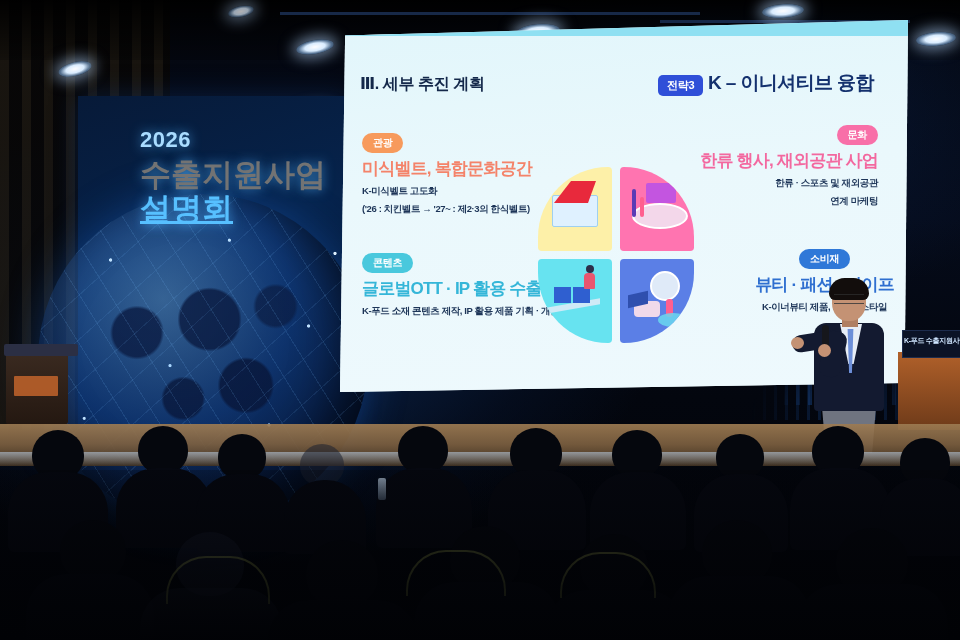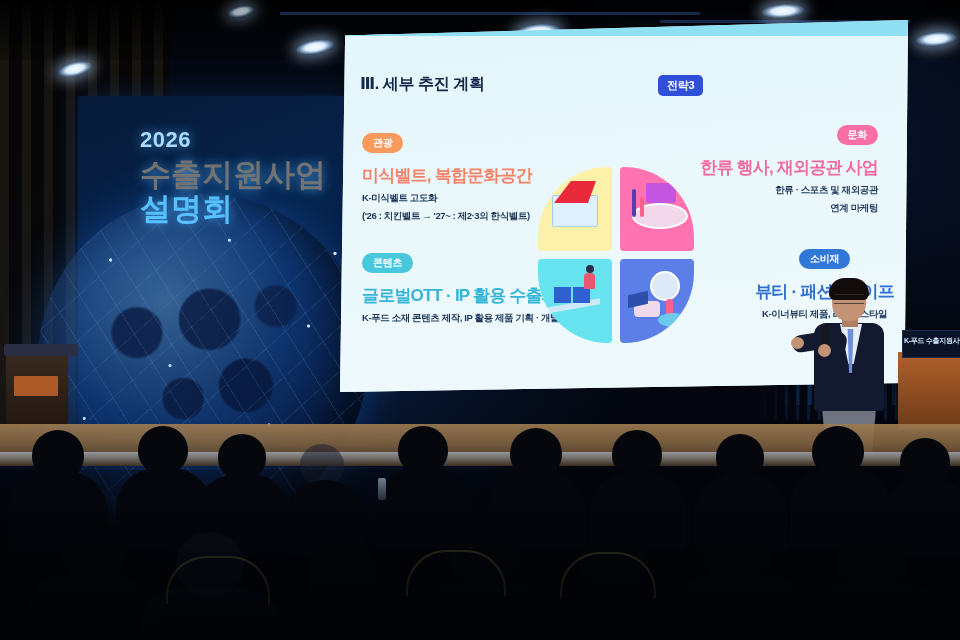--- a/index.html
+++ b/index.html
@@ -68,41 +68,41 @@
       radial-gradient(circle at 70% 70%, #a8d6ff 0 1.2px, transparent 2px),
       radial-gradient(circle at 14% 68%, #bfe2ff 0 1px, transparent 2px),
       radial-gradient(circle at 90% 18%, #dff0ff 0 1.2px, transparent 2px),
       radial-gradient(circle at 33% 84%, #bfe2ff 0 1px, transparent 2px);}
 
   .walltext{position:absolute;left:140px;top:128px;width:200px;color:#8fd2ff;
      text-shadow:0 0 12px rgba(80,180,255,.75);line-height:1.06;}
   .wt-year{font-size:22px;font-weight:700;letter-spacing:.5px;color:#a9dcff;}
   .wt-l1{font-size:31px;font-weight:700;margin-top:2px;color:#57c0ff;}
   .wt-l2{font-size:31px;font-weight:700;margin-top:8px;color:#737373;}
-  .wt-l3{font-size:31px;font-weight:700;margin-top:1px;color:#57c0ff;}
+  .wt-l3{font-size:31px;font-weight:700;margin-top:1px;color:#57c0ff;text-decoration:underline;}
 
   
   .screen{position:absolute;left:340px;top:20px;width:568px;height:372px;
      background:#e9f7fb;
      box-shadow:0 0 40px rgba(120,200,255,.18);
      clip-path:polygon(0.9% 4.2%, 100% 0%, 99.4% 97.6%, 0% 100%);
      overflow:hidden;}
   .scr-band{position:absolute;left:0;top:0;width:100%;height:16px;background:#8fe0f2;}
   .scr-inner{position:absolute;left:0;top:14px;right:0;bottom:0;
      background:linear-gradient(175deg,#e2f6fb 0%,#eaf8fc 40%,#eef9fd 100%);}
 
   .sl-sec{position:absolute;left:20px;top:40px;font-size:16px;font-weight:700;color:#14284a;letter-spacing:-.4px;}
   .sl-badge3{position:absolute;left:318px;top:41px;background:#2f4fd8;color:#fff;
      font-size:11px;font-weight:700;padding:3px 9px;border-radius:5px;letter-spacing:-.3px;}
   .sl-title{position:absolute;left:368px;top:36px;font-size:19px;font-weight:700;color:#14316e;letter-spacing:-.6px;}
 
   .quad{position:absolute;}
   .qbadge{display:inline-block;color:#fff;font-size:10px;font-weight:700;
      padding:3px 11px;border-radius:11px;letter-spacing:-.3px;}
-  .qhead{font-size:17px;font-weight:700;letter-spacing:-.8px;margin-top:11px;white-space:nowrap;}
+  .qhead{font-size:17px;font-weight:700;letter-spacing:-.8px;margin-top:4px;white-space:nowrap;}
   .qsub{font-size:9.5px;font-weight:700;color:#1d3558;letter-spacing:-.4px;line-height:1.45;margin-top:4px;white-space:nowrap;}
 
   .q-tl{left:22px;top:98px;text-align:left;}
   .q-tl .qbadge{background:#f79a5c;}
   .q-tl .qhead{color:#f4836a;}
   .q-bl{left:22px;top:218px;text-align:left;}
   .q-bl .qbadge{background:#49c8dd;}
   .q-bl .qhead{color:#35b6d8;}
   .q-tr{right:30px;top:90px;text-align:right;}
   .q-tr .qbadge{background:#f86fa8;}
@@ -227,20 +227,21 @@
   <div class="walltext">
     <div class="wt-year">2026</div>
     <div class="wt-l2">수출지원사업</div>
     <div class="wt-l3">설명회</div>
   </div>
 
   <div class="screen">
     <div class="scr-inner">
       <div class="sl-sec">Ⅲ. 세부 추진 계획</div>
       <div class="sl-badge3">전략3</div>
+      <div class="sl-title">K – 이니셔티브 융합</div>
 
       <div class="quad q-tl">
         <div class="qbadge">관광</div>
         <div class="qhead">미식벨트, 복합문화공간</div>
         <div class="qsub">K-미식벨트 고도화</div>
         <div class="qsub">('26 : 치킨벨트 → '27~ : 제2·3의 한식벨트)</div>
       </div>
 
       <div class="quad q-bl">
         <div class="qbadge">콘텐츠</div>

